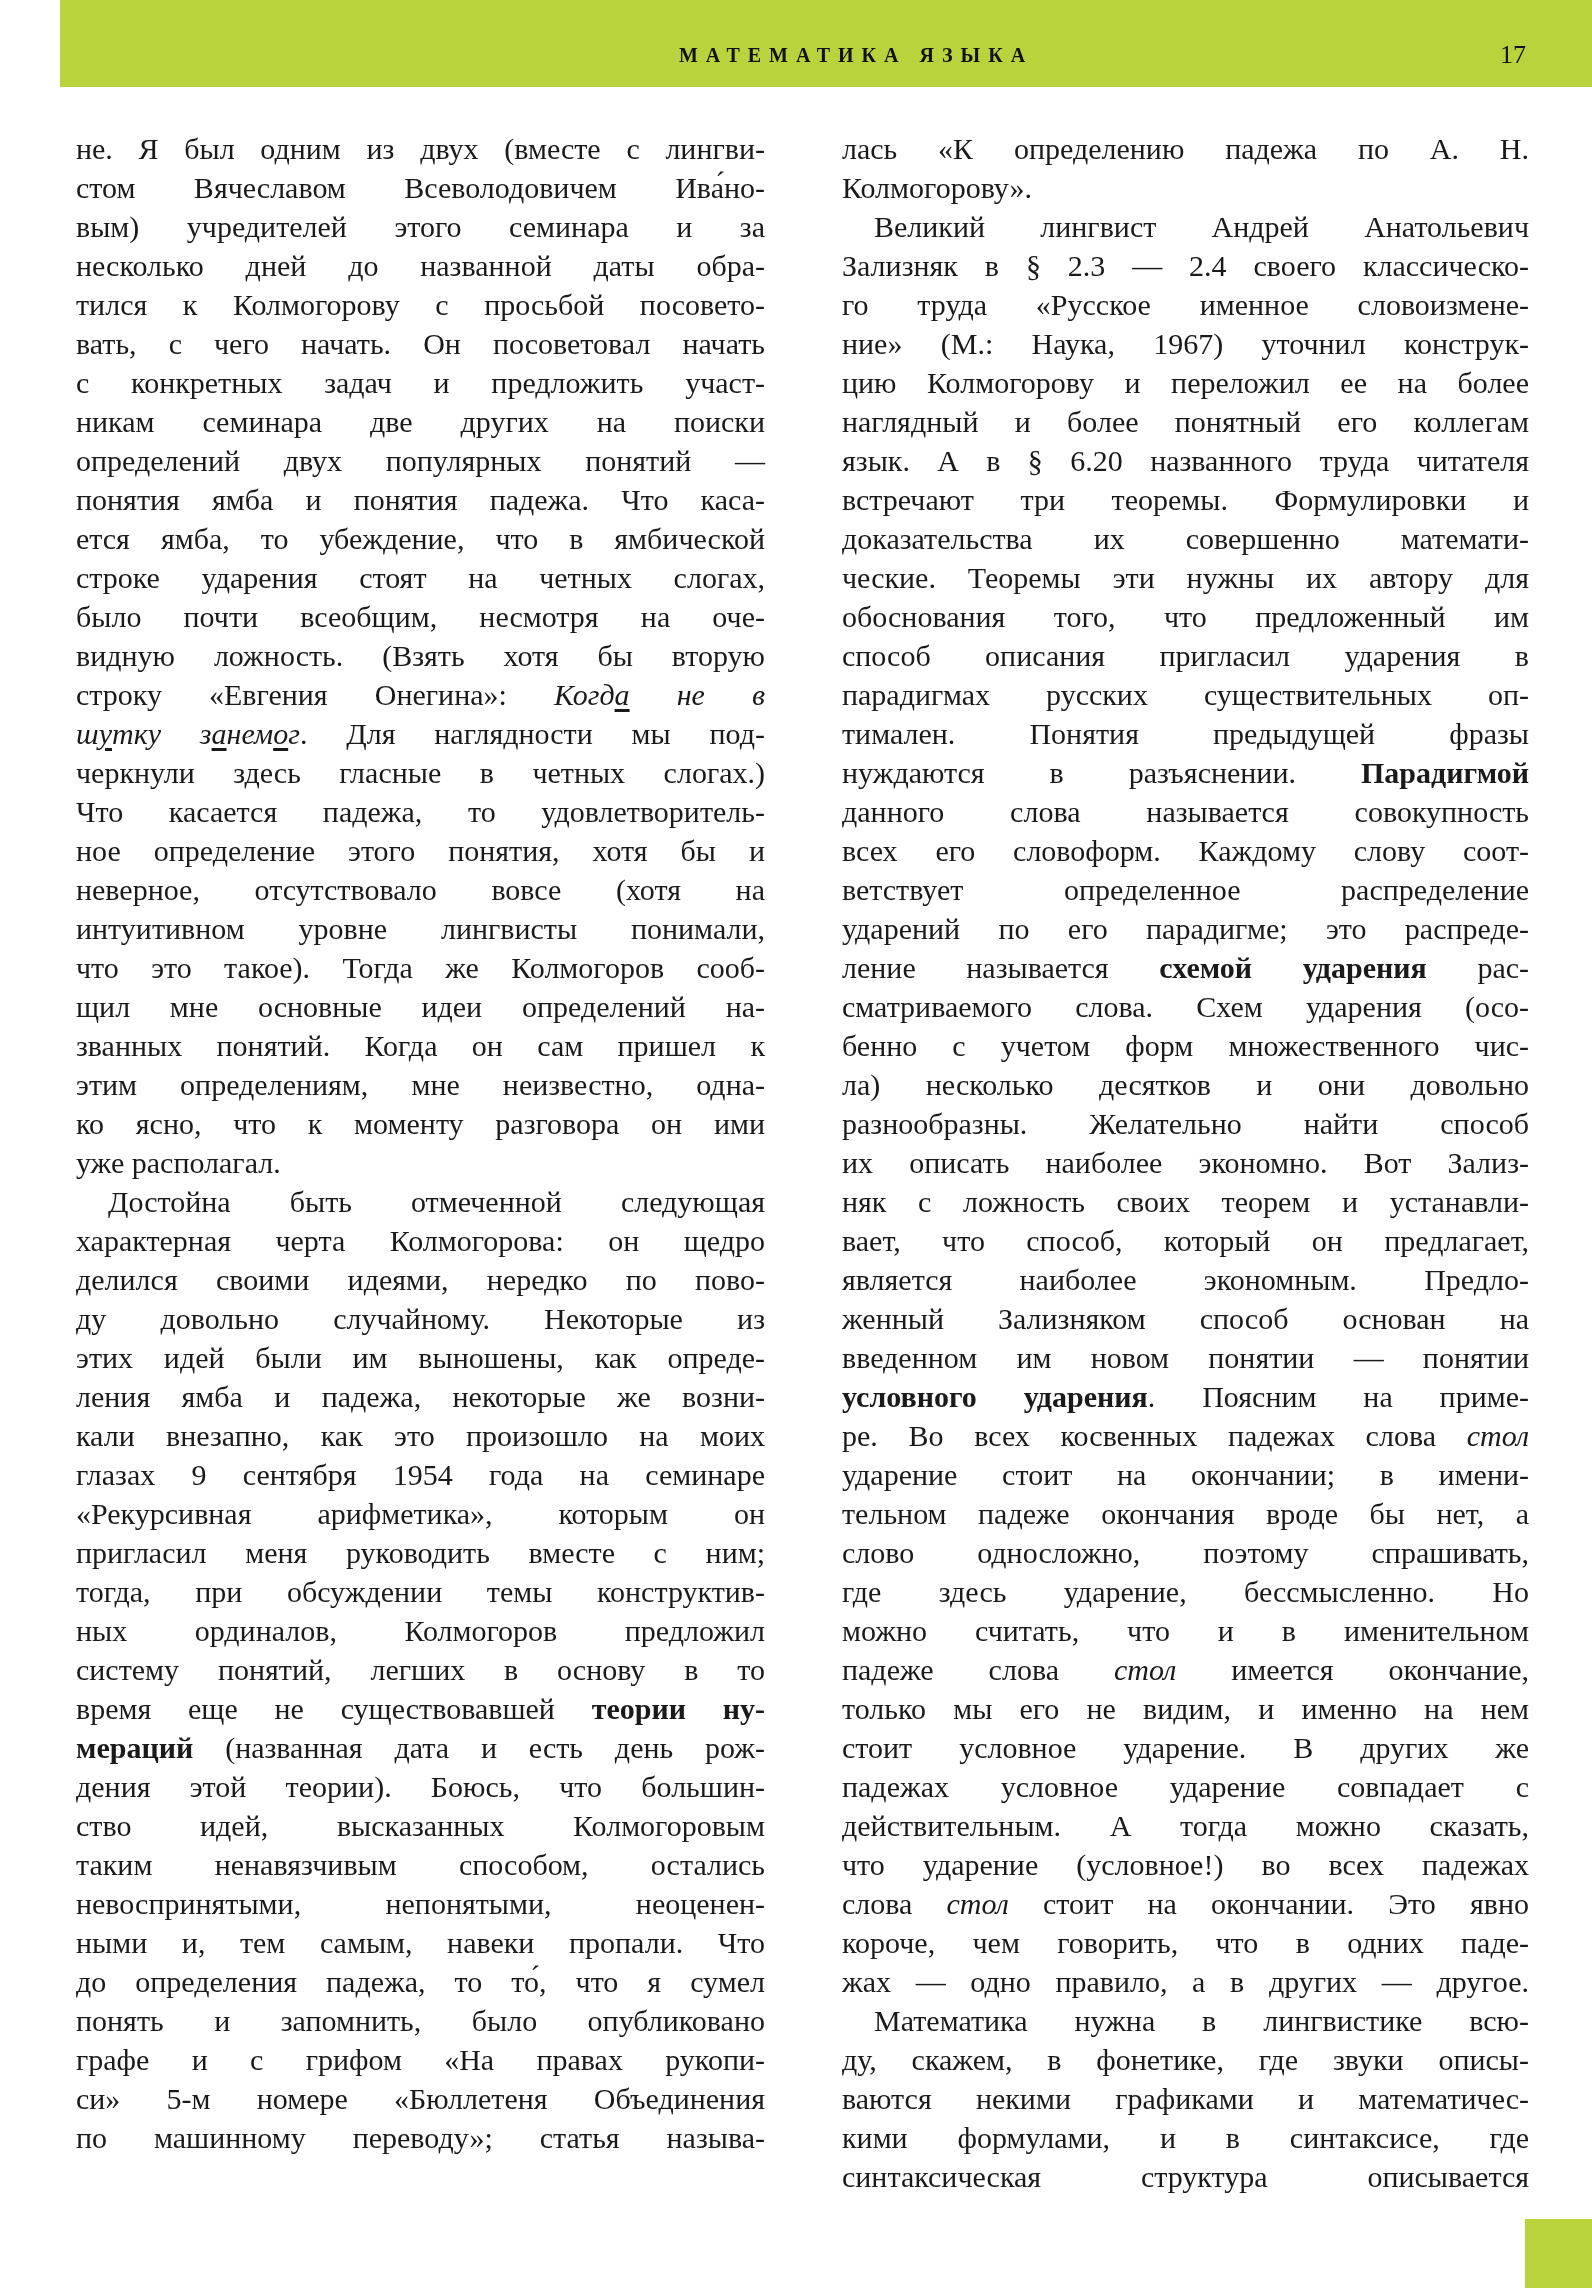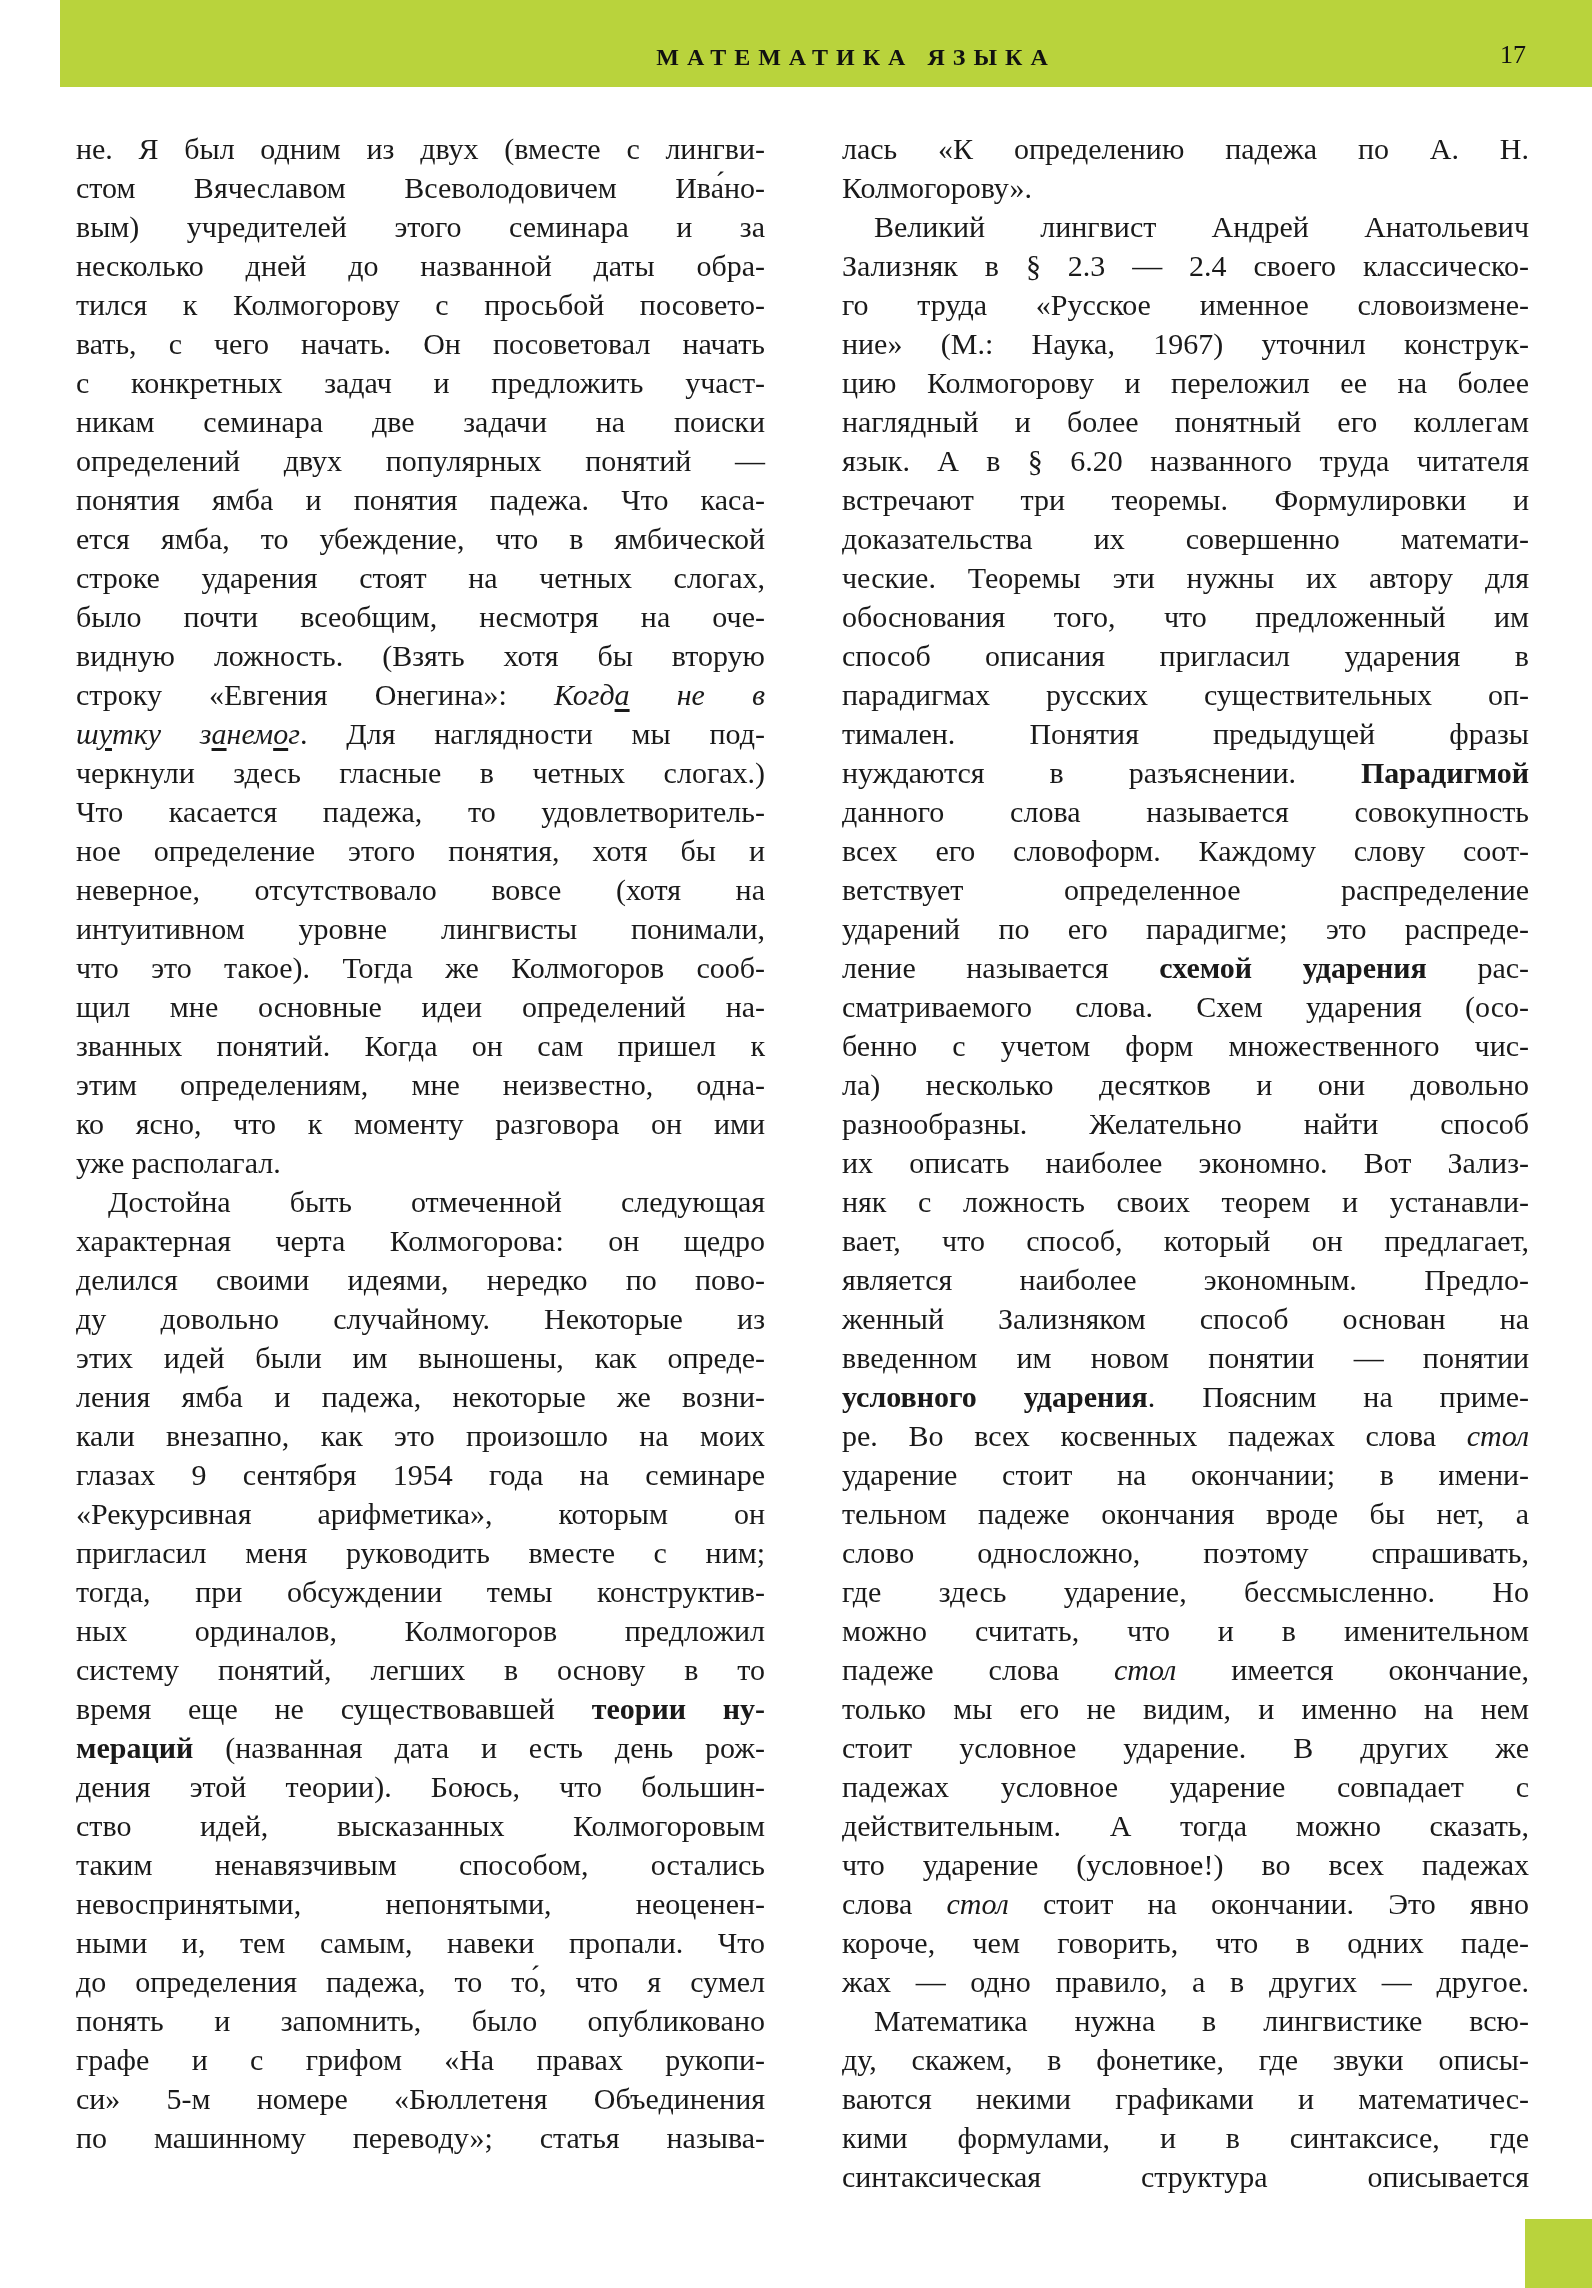--- a/index.html
+++ b/index.html
@@ -4,21 +4,21 @@
 <style>
   html, body { margin: 0; padding: 0; background: #ffffff; }
   body { width: 1592px; height: 2289px; position: relative; overflow: hidden; }
   .header-bar {
     position: absolute; left: 60px; top: 0; width: 1532px; height: 87px;
     background: #B9D33C;
   }
   .header-title {
     position: absolute; left: 0; right: 0; top: 44px; text-align: center;
     font-family: "Liberation Serif", "DejaVu Serif", serif;
-    font-weight: bold; font-size: 24px; letter-spacing: 8px; color: #111;
+    font-weight: bold; font-size: 20px; letter-spacing: 8px; color: #111;
     padding-left: 60px;
   }
   .page-number {
     position: absolute; right: 66px; top: 40px;
     font-family: "Liberation Serif", "DejaVu Serif", serif;
     font-size: 26px; color: #111;
   }
   .corner-block {
     position: absolute; left: 1525px; top: 2219px; width: 67px; height: 70px;
     background: #B9D33C;
@@ -50,21 +50,21 @@
 </div>
 
 <div class="column col-left" id="col-left">
     <div class="line">не. Я был одним из двух (вместе с лингви-</div>
     <div class="line">стом Вячеславом Всеволодовичем Ива́но-</div>
     <div class="line">вым) учредителей этого семинара и за</div>
     <div class="line">несколько дней до названной даты обра-</div>
     <div class="line">тился к Колмогорову с просьбой посовето-</div>
     <div class="line">вать, с чего начать. Он посоветовал начать</div>
     <div class="line">с конкретных задач и предложить участ-</div>
-    <div class="line">никам семинара две задачи на поиски</div>
+    <div class="line">никам семинара две других на поиски</div>
     <div class="line">определений двух популярных понятий —</div>
     <div class="line">понятия ямба и понятия падежа. Что каса-</div>
     <div class="line">ется ямба, то убеждение, что в ямбической</div>
     <div class="line">строке ударения стоят на четных слогах,</div>
     <div class="line">было почти всеобщим, несмотря на оче-</div>
     <div class="line">видную ложность. (Взять хотя бы вторую</div>
     <div class="line">строку «Евгения Онегина»: <i>Когд<u>а</u> не в</i></div>
     <div class="line"><i>ш<u>у</u>тку з<u>а</u>нем<u>о</u>г</i>. Для наглядности мы под-</div>
     <div class="line">черкнули здесь гласные в четных слогах.)</div>
     <div class="line">Что касается падежа, то удовлетворитель-</div>

